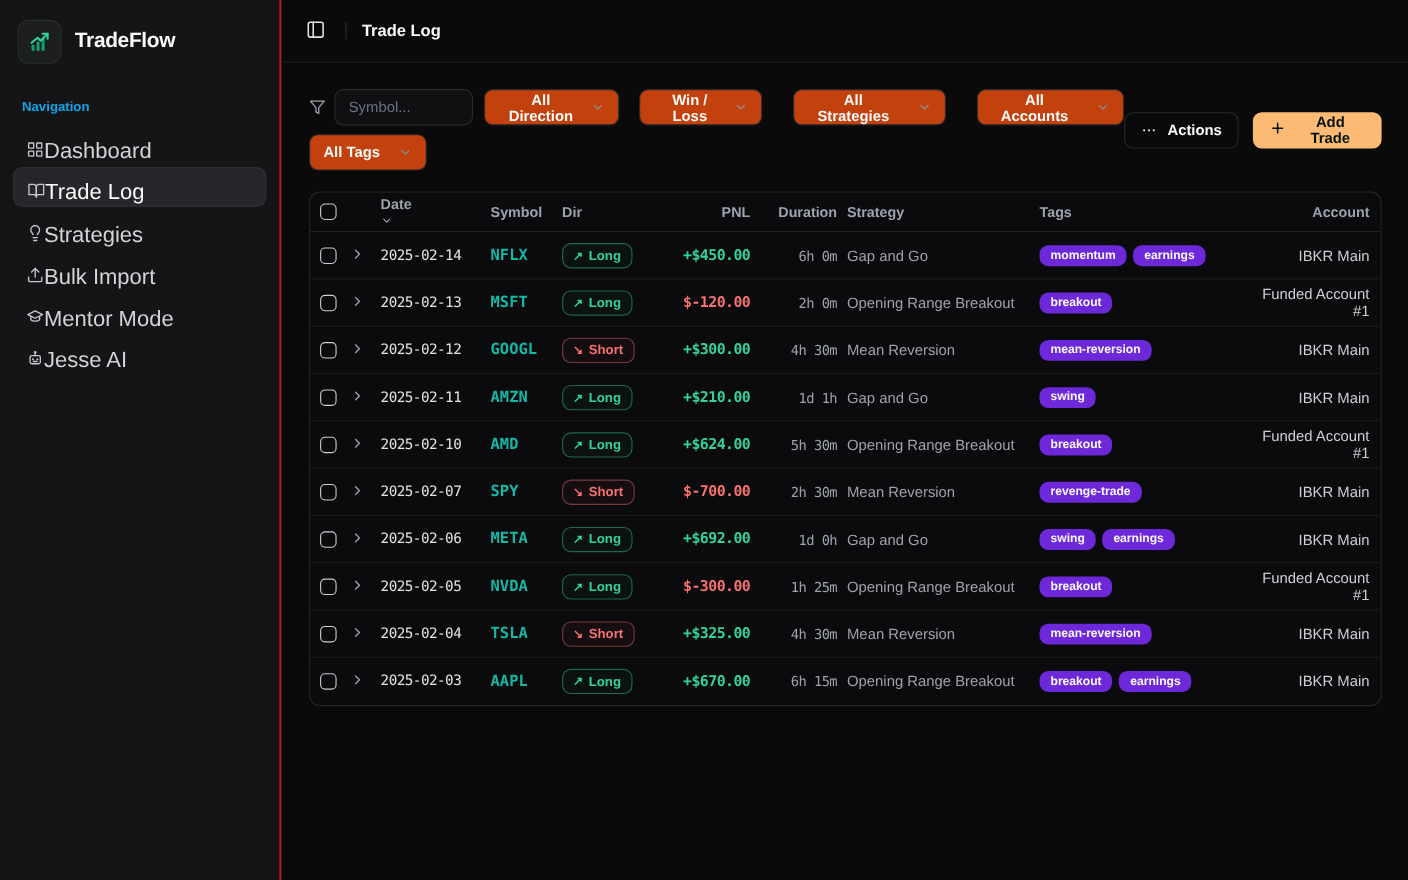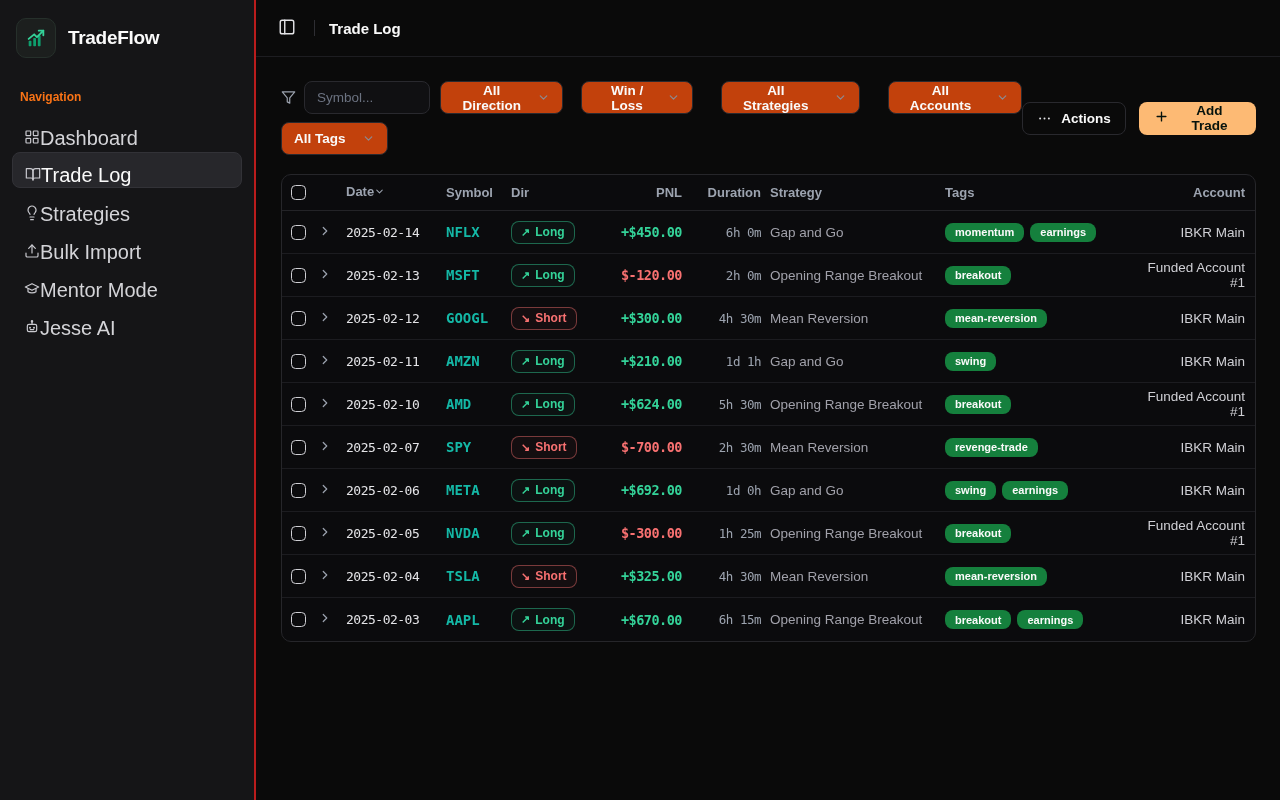--- a/index.html
+++ b/index.html
@@ -6,21 +6,21 @@
   html,body { width:1280px; height:800px; overflow:hidden; background:#0a0a0a;
     font-family:"Liberation Sans", sans-serif; color:#fafafa; }
   .app { display:flex; width:100%; height:100%; }
 
   
   .sidebar { width:256px; flex:0 0 256px; background:#151517; border-right:2px solid #b91c1c; padding:12px; }
   .brand { display:flex; align-items:center; gap:12px; padding:6px 4px 6px 4px; }
   .brand-logo { width:40px; height:40px; border-radius:10px; background:#1c1f1e; border:1px solid #26302b;
     display:flex; align-items:center; justify-content:center; }
   .brand-name { font-size:19px; font-weight:bold; letter-spacing:-0.3px; }
-  .nav-section-label { font-size:12px; color:#f97316; font-weight:600; margin:26px 8px 10px 8px; }
+  .nav-section-label { font-size:12px; color:#0ea5e9; font-weight:600; margin:26px 8px 10px 8px; }
   .nav-item { display:flex; align-items:flex-end; height:36px; padding:0 12px; border-radius:8px;
     color:#d4d4d8; font-size:20px; margin-bottom:2px; cursor:pointer; }
   .nav-item svg { flex:0 0 auto; color:#c9c9cf; }
   .nav-item.active { background:#27272b; border:1px solid #323237; color:#fafafa; }
 
   
   .main { flex:1; display:flex; flex-direction:column; background:#0a0a0a; }
   .topbar { height:57px; flex:0 0 57px; border-bottom:1px solid #1d1d21; display:flex; align-items:center; padding:0 18px; gap:14px; }
   .topbar-toggle { background:none; border:none; color:#e4e4e7; width:26px; height:26px; display:flex; align-items:center; justify-content:center; border-radius:6px; cursor:pointer; }
   .topbar-divider { width:1px; height:16px; background:#2e2e33; }
@@ -50,35 +50,35 @@
 
   
   .table-card { margin-top:19px; border:1px solid #26262a; border-radius:10px; overflow:hidden; background:#0b0b0d; }
   .trow { display:grid; grid-template-columns:36px 28px 100px 65px 90px 88px 72px 177px 207px 1fr; align-items:center; }
   .thead { height:36px; border-bottom:1px solid #232327; color:#9ca3af; font-size:13px; font-weight:600; }
   .tbody-row { height:43px; border-bottom:1px solid #1c1c20; }
   .tbody-row:last-child { border-bottom:none; }
   .cell-check { padding-left:9px; }
   .checkbox { width:15px; height:15px; border:1.4px solid #cfcfd4; border-radius:4.5px; background:transparent; display:block; cursor:pointer; }
   .expand { color:#9ca3af; display:flex; align-items:center; cursor:pointer; background:none; border:none; }
-  .th-date { display:flex; flex-direction:row; align-items:flex-start; gap:0; line-height:1.1; cursor:pointer; }
+  .th-date { display:flex; flex-direction:column; align-items:flex-start; gap:0; line-height:1.1; cursor:pointer; }
   .th-date .sortchev { color:#9ca3af; display:flex; margin-top:1px; }
   .mono { font-family:"DejaVu Sans Mono", monospace; }
   .c-date { font-size:13px; color:#e4e4e7; letter-spacing:-0.5px; }
   .c-symbol { font-size:14px; font-weight:bold; color:#14b8a6; }
   .badge { display:inline-flex; align-items:center; gap:5px; border-radius:8px; padding:3.5px 9px; font-size:12px; font-weight:700; border:1px solid; }
   .badge.long { color:#34d399; border-color:rgba(52,211,153,.45); background:rgba(52,211,153,.04); }
   .badge.short { color:#f87171; border-color:rgba(248,113,113,.45); background:rgba(248,113,113,.04); }
   .badge .arr { font-size:11px; }
   .c-pnl { font-size:13.5px; font-weight:bold; text-align:right; padding-right:7px; letter-spacing:-0.5px; }
   .c-pnl.pos { color:#34d399; } .c-pnl.neg { color:#f87171; }
   .c-dur { font-size:12.5px; color:#9ca3af; text-align:right; letter-spacing:-0.5px; }
   .c-strategy { font-size:13.5px; color:#a1a1aa; padding-left:9px; }
   .c-tags { display:flex; gap:6px; padding-left:7px; }
-  .tag { background:#15803d; color:#fafafa; font-size:11px; font-weight:700; padding:3.5px 10px; border-radius:8px; white-space:nowrap; }
+  .tag { background:#6d28d9; color:#fafafa; font-size:11px; font-weight:700; padding:3.5px 10px; border-radius:8px; white-space:nowrap; }
   .c-account { font-size:13.5px; color:#cfcfd4; text-align:right; padding-right:10px; }
   .hd-pnl { text-align:right; padding-right:7px; }
   .hd-dur { text-align:right; }
   .hd-strategy { padding-left:9px; }
   .hd-tags { padding-left:7px; }
   .hd-account { text-align:right; padding-right:10px; }
 </style>
 </head>
 <body>
 

